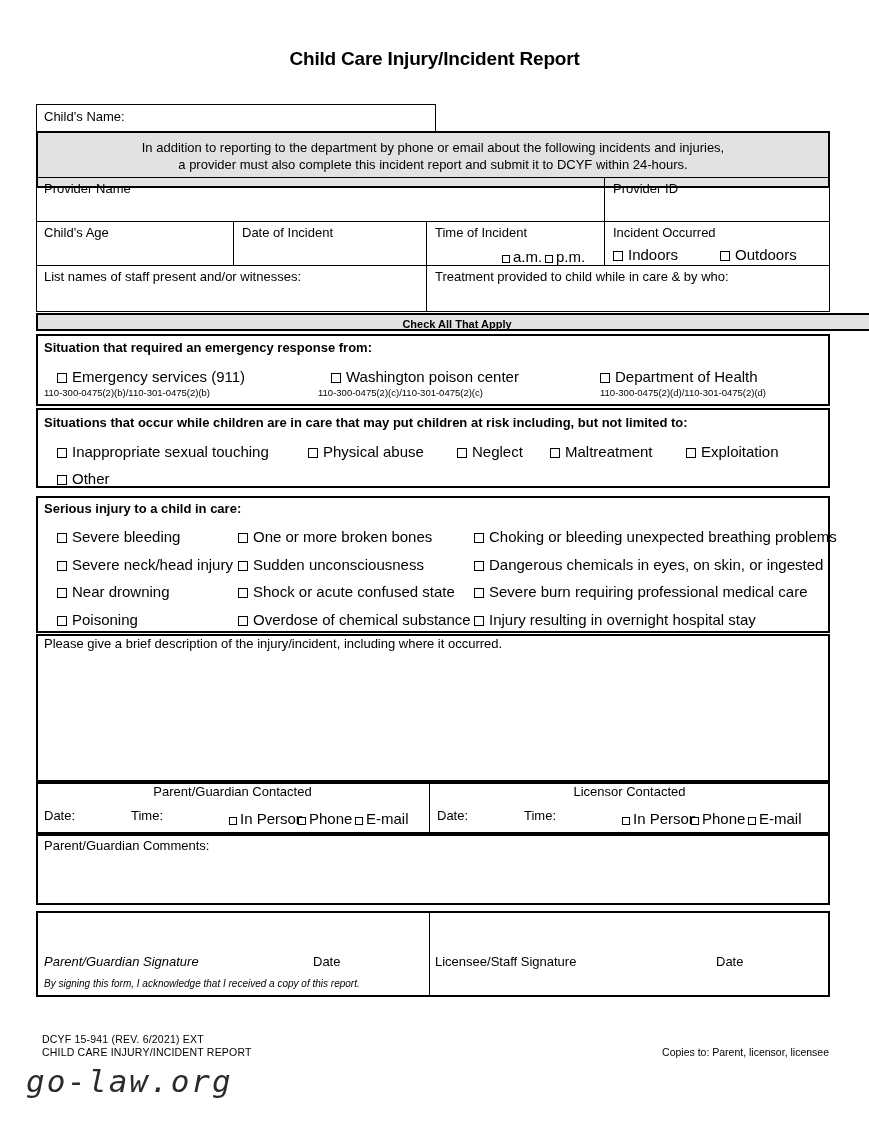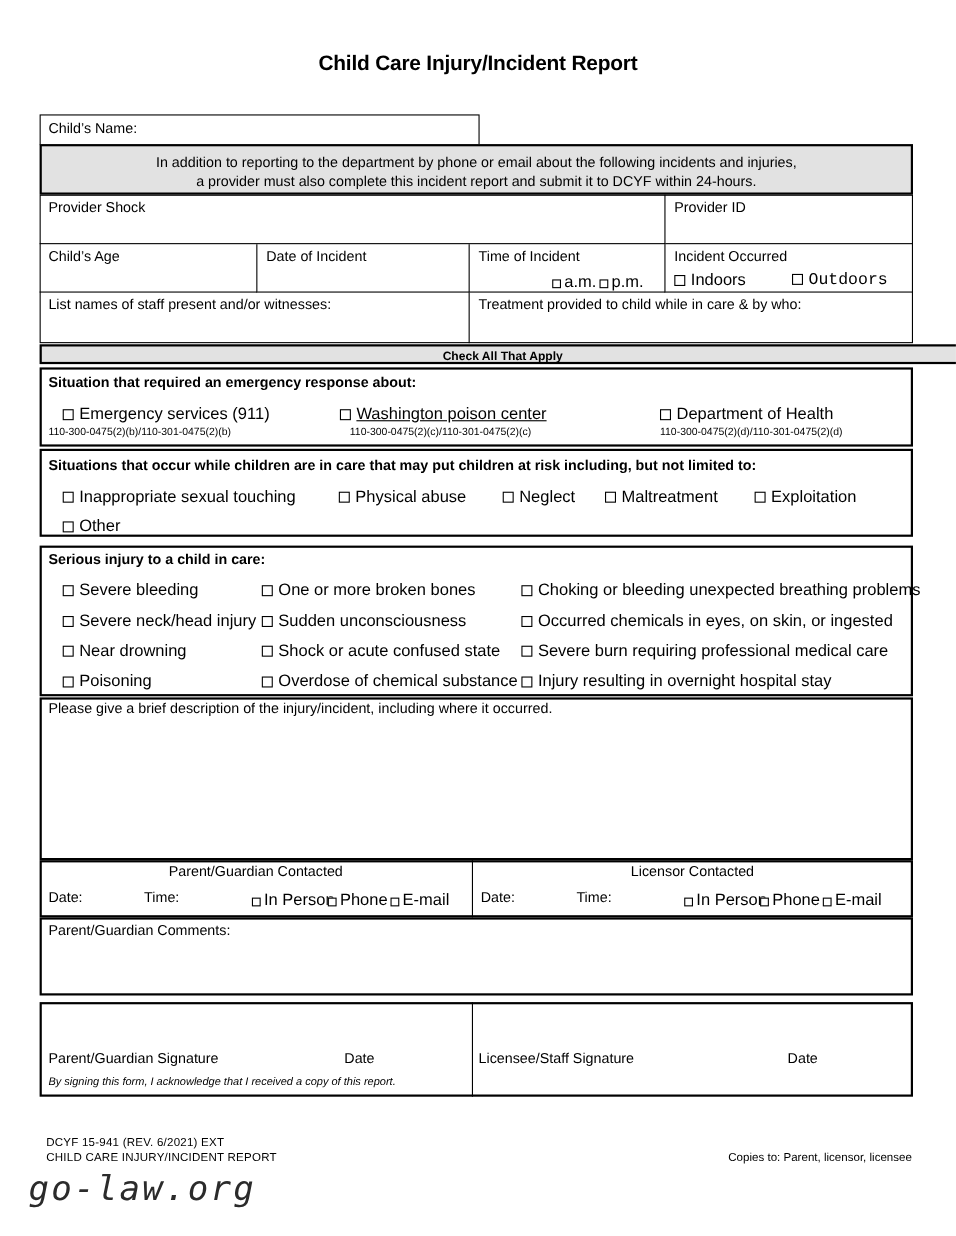--- a/index.html
+++ b/index.html
@@ -110,29 +110,29 @@
 </head>
 <body>
 
 <div class="page">
 
   <div class="title">Child Care Injury/Incident Report</div>
 
   <div class="bx b1" style="left:36px; top:104px; width:400px; height:28px;"></div>
   <div class="lbl" style="left:44px; top:110px;">Child’s Name:</div>
 
-  <div class="bx b2 shaded" style="left:36px; top:131px; width:794px; height:46px;">
+  <div class="bx b2 shaded" style="left:36px; top:131px; width:794px; height:57px;">
     <div class="banner-txt" style="top:6px;">In addition to reporting to the department by phone or email about the following incidents and injuries,</div>
     <div class="banner-txt" style="top:23px;">a  provider must also complete this incident report and submit it to DCYF within 24-hours.</div>
   </div>
 
   <div class="bx b1" style="left:36px; top:177px; width:794px; height:135px;"></div>
 
   <div class="bx" style="left:36px; top:177px; width:569px; height:45px; border-right:1px solid #000; border-bottom:1px solid #000;"></div>
-  <div class="lbl" style="left:44px; top:182px;">Provider Shock</div>
+  <div class="lbl" style="left:44px; top:182px;">Provider Name</div>
   <div class="bx" style="left:605px; top:177px; width:225px; height:45px; border-bottom:1px solid #000;"></div>
   <div class="lbl" style="left:613px; top:182px;">Provider ID</div>
 
   <div class="bx" style="left:36px; top:222px; width:198px; height:44px; border-right:1px solid #000; border-bottom:1px solid #000;"></div>
   <div class="lbl" style="left:44px; top:226px;">Child’s Age</div>
 
   <div class="bx" style="left:234px; top:222px; width:193px; height:44px; border-right:1px solid #000; border-bottom:1px solid #000;"></div>
   <div class="lbl" style="left:242px; top:226px;">Date of Incident</div>
 
   <div class="bx" style="left:427px; top:222px; width:178px; height:44px; border-right:1px solid #000; border-bottom:1px solid #000;"></div>
@@ -142,42 +142,42 @@
   </div>
   <div class="chk lbl-sm" style="left:545px; top:248px;">
     <span class="cb cb-sm"></span><span>p.m.</span>
   </div>
 
   <div class="bx" style="left:605px; top:222px; width:225px; height:44px; border-bottom:1px solid #000;"></div>
   <div class="lbl" style="left:613px; top:226px;text-align:right;">Incident Occurred</div>
   <div class="chk" style="left:613px; top:246px;">
     <span class="cb"></span><span>Indoors</span>
   </div>
-  <div class="chk" style="left:720px; top:246px;font-family:Liberation Mono, monospace;">
+  <div class="chk" style="left:720px; top:246px;">
     <span class="cb"></span><span>Outdoors</span>
   </div>
 
   <div class="bx" style="left:36px; top:266px; width:391px; height:46px; border-right:1px solid #000;"></div>
   <div class="lbl" style="left:44px; top:270px;">List names of staff present and/or witnesses:</div>
   <div class="bx" style="left:427px; top:266px; width:403px; height:46px;"></div>
   <div class="lbl" style="left:435px; top:270px;">Treatment provided to child while in care &amp; by who:</div>
 
   <div class="bx b2 shaded" style="left:36px; top:313px; width:842px; height:18px;">
     <div class="banner-txt bold" style="top:2px; font-size:11px;">Check All That  Apply</div>
   </div>
 
   <div class="bx b2" style="left:36px; top:334px; width:794px; height:72px;"></div>
-  <div class="lbl bold" style="left:44px; top:341px;">Situation that required an emergency response about:</div>
+  <div class="lbl bold" style="left:44px; top:341px;">Situation that required an emergency response from:</div>
 
   <div class="chk" style="left:57px; top:368px;">
     <span class="cb"></span><span>Emergency services (911)</span>
   </div>
   <div class="lbl lbl-xs" style="left:44px; top:388px;">110-300-0475(2)(b)/110-301-0475(2)(b)</div>
 
-  <div class="chk" style="left:309px; top:368px;text-decoration:underline;">
+  <div class="chk" style="left:331px; top:368px;">
     <span class="cb"></span><span>Washington poison center</span>
   </div>
   <div class="lbl lbl-xs" style="left:318px; top:388px;">110-300-0475(2)(c)/110-301-0475(2)(c)</div>
 
   <div class="chk" style="left:600px; top:368px;">
     <span class="cb"></span><span>Department of Health</span>
   </div>
   <div class="lbl lbl-xs" style="left:600px; top:388px;">110-300-0475(2)(d)/110-301-0475(2)(d)</div>
 
   <div class="bx b2" style="left:36px; top:408px; width:794px; height:80px;"></div>
@@ -228,21 +228,21 @@
     <span class="cb"></span><span>Shock or acute confused state</span>
   </div>
   <div class="chk" style="left:238px; top:611px;">
     <span class="cb"></span><span>Overdose of chemical substance</span>
   </div>
 
   <div class="chk" style="left:474px; top:528px;">
     <span class="cb"></span><span>Choking or bleeding unexpected breathing problems</span>
   </div>
   <div class="chk" style="left:474px; top:556px;">
-    <span class="cb"></span><span>Occurred chemicals in eyes, on skin, or ingested</span>
+    <span class="cb"></span><span>Dangerous chemicals in eyes, on skin, or ingested</span>
   </div>
   <div class="chk" style="left:474px; top:583px;">
     <span class="cb"></span><span>Severe burn requiring professional medical care</span>
   </div>
   <div class="chk" style="left:474px; top:611px;">
     <span class="cb"></span><span>Injury resulting in overnight hospital stay</span>
   </div>
 
   <div class="bx b2" style="left:36px; top:634px; width:794px; height:148px;"></div>
   <div class="lbl" style="left:44px; top:637px;">Please give a brief description of the injury/incident, including where it occurred.</div>
@@ -276,21 +276,21 @@
     <span class="cb cb-sm"></span><span>E-mail</span>
   </div>
 
   <div class="bx b2" style="left:36px; top:834px; width:794px; height:71px;"></div>
   <div class="lbl" style="left:44px; top:839px;">Parent/Guardian Comments:</div>
 
   <div class="bx b2" style="left:36px; top:911px; width:794px; height:86px;"></div>
   <div class="bx" style="left:429px; top:911px; width:0; height:86px; border-left:1px solid #000;"></div>
 
   <div class="bx" style="left:40px; top:915px; width:385px; height:40px;"></div>
-  <div class="lbl" style="left:44px; top:955px;">Parent/Guardian Signature</div>
+  <div class="lbl" style="left:44px; top:955px;font-style:italic;">Parent/Guardian Signature</div>
   <div class="lbl" style="left:313px; top:955px;">Date</div>
   <div class="lbl lbl-xs ital" style="left:44px; top:978px; font-size:10px;">By signing this form, I acknowledge that I received a copy of this report.</div>
 
   <div class="bx" style="left:433px; top:915px; width:393px; height:40px;"></div>
   <div class="lbl" style="left:435px; top:955px;">Licensee/Staff Signature</div>
   <div class="lbl" style="left:716px; top:955px;">Date</div>
 
   <div class="footer-left" style="top:1046px;">CHILD CARE INJURY/INCIDENT REPORT</div>
   <div class="footer-left" style="top:1033px;">DCYF 15-941 (REV. 6/2021) EXT</div>
   <div class="footer-right" style="top:1046px;">Copies to:  Parent, licensor, licensee</div>

